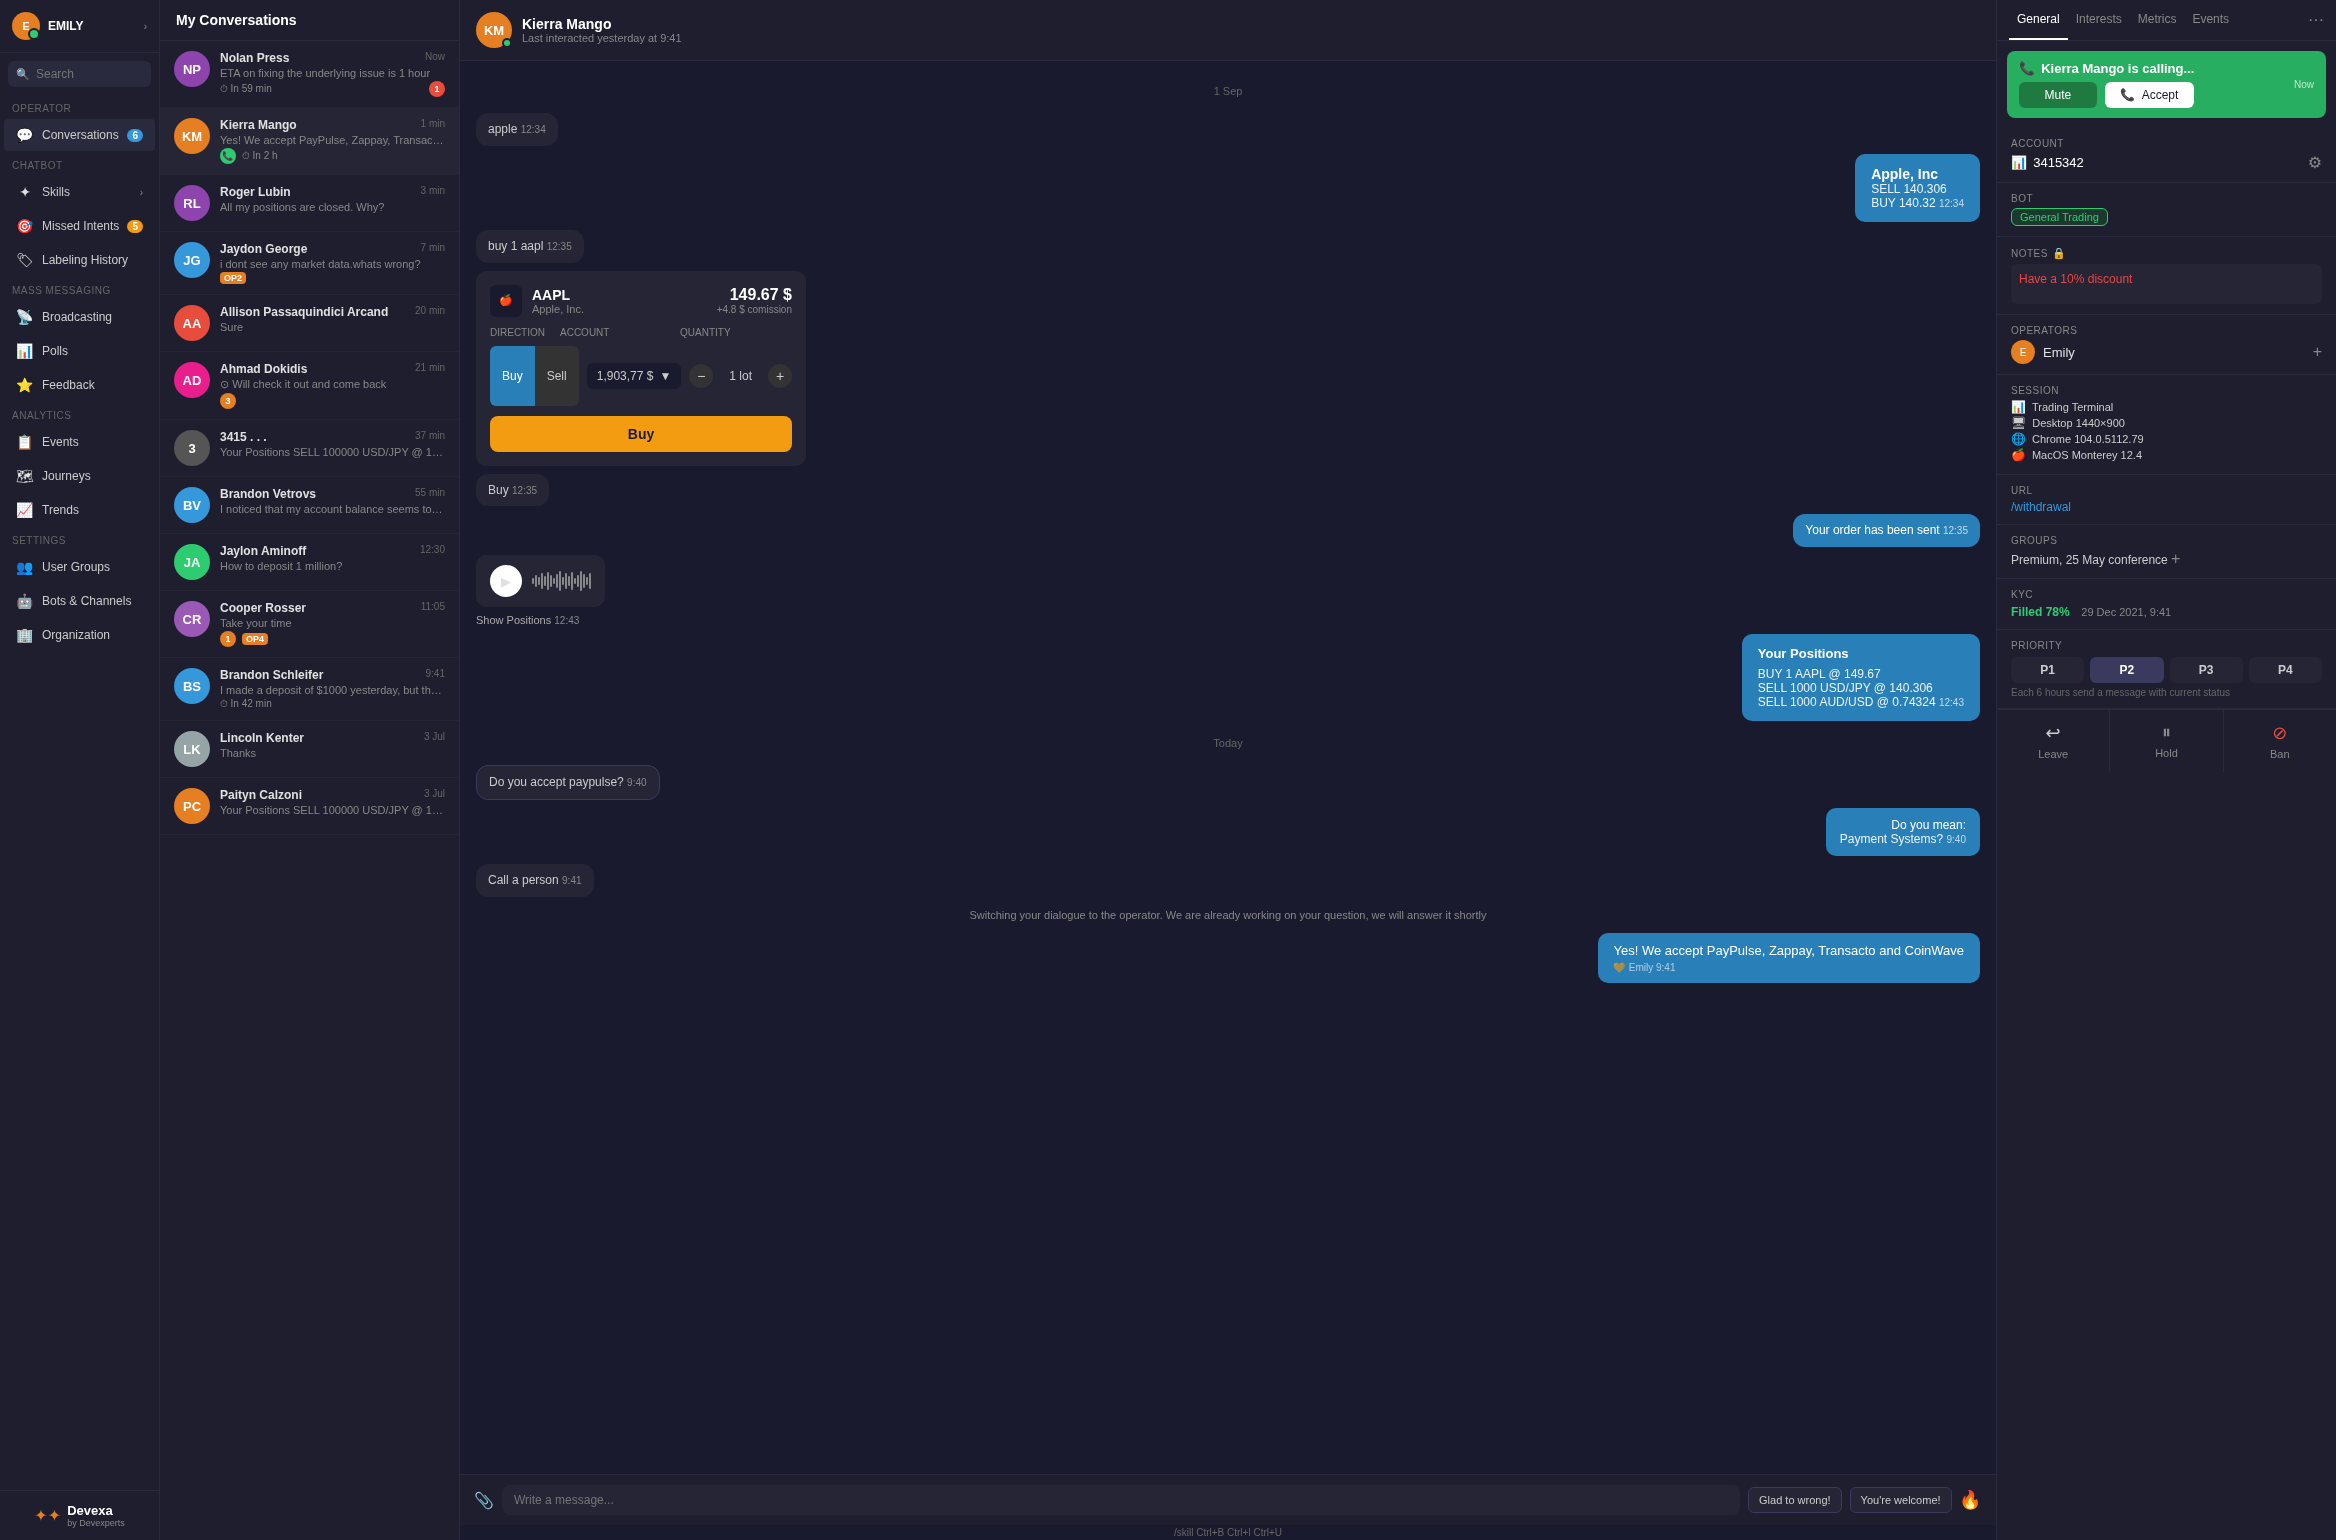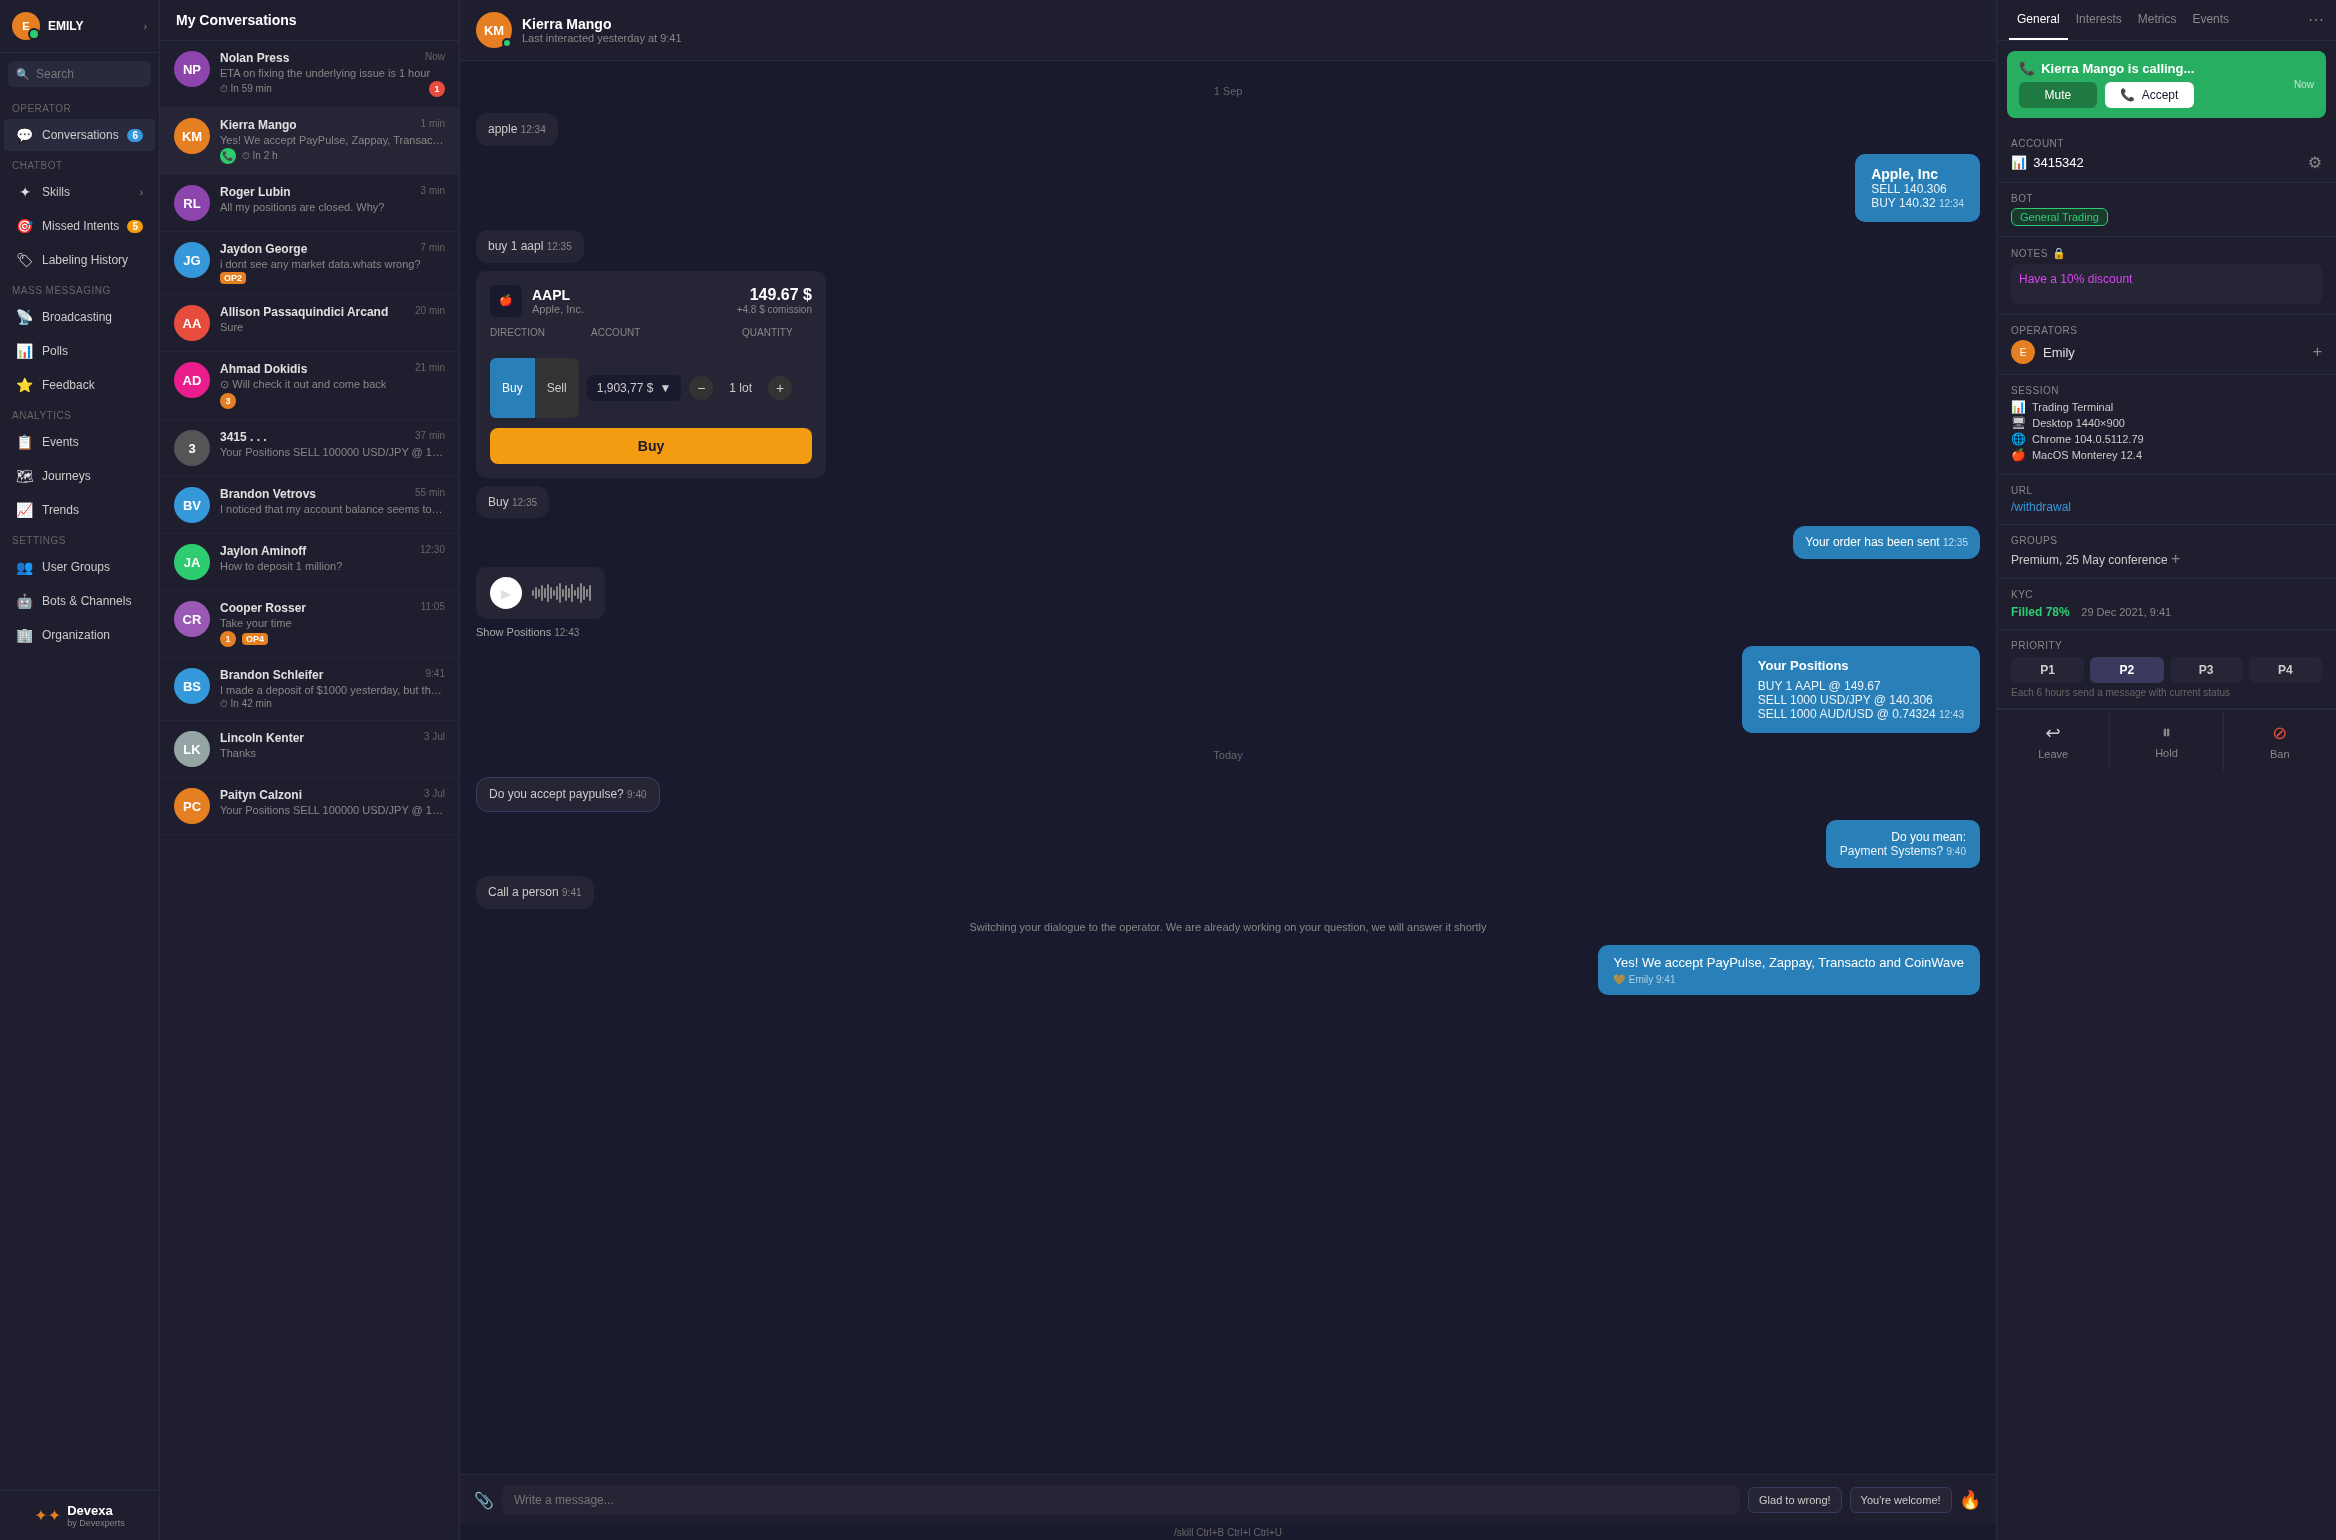--- a/index.html
+++ b/index.html
@@ -114,21 +114,21 @@
     #call-banner { background: #27ae60; margin: 10px; border-radius: 8px; padding: 10px 12px; display: flex; align-items: center; justify-content: space-between; }
     #call-banner-text { font-size: 13px; color: #fff; font-weight: 600; display: flex; align-items: center; gap: 6px; }
     #call-banner-time { font-size: 10px; color: rgba(255,255,255,0.7); }
     .call-actions { display: flex; gap: 8px; margin-top: 6px; }
     .btn-mute { background: #1e7a40; color: #fff; border: none; border-radius: 6px; padding: 6px 20px; cursor: pointer; font-size: 12px; flex: 1; }
     .btn-accept { background: #fff; color: #1a1a2e; border: none; border-radius: 6px; padding: 6px 16px; cursor: pointer; font-size: 12px; flex: 1; display: flex; align-items: center; justify-content: center; gap: 6px; }
     .right-section { padding: 10px 14px; border-bottom: 1px solid #2a2a3e; }
     .right-section-label { font-size: 10px; color: #888; text-transform: uppercase; letter-spacing: 0.5px; margin-bottom: 4px; display: flex; align-items: center; gap: 4px; }
     .right-section-value { font-size: 13px; color: #fff; display: flex; align-items: center; gap: 6px; }
     .bot-badge { background: #1a3a2e; border: 1px solid #2ecc71; color: #2ecc71; font-size: 11px; border-radius: 6px; padding: 2px 8px; display: inline-block; }
-    .notes-area { background: #252535; border-radius: 6px; padding: 8px; font-size: 12px; color: #d946ef; min-height: 40px; }
+    .notes-area { background: #252535; border-radius: 6px; padding: 8px; font-size: 12px; color: #ef4444; min-height: 40px; }
     .operator-item { display: flex; align-items: center; gap: 8px; }
     .op-avatar { width: 24px; height: 24px; border-radius: 50%; background: #e67e22; display: flex; align-items: center; justify-content: center; font-size: 10px; color: #fff; }
     .session-item { font-size: 11px; color: #ccc; display: flex; align-items: center; gap: 6px; margin: 2px 0; }
     .session-icon { font-size: 12px; }
     .url-val { color: #3498db; font-size: 12px; }
     .location-val { font-size: 12px; color: #ccc; display: flex; align-items: center; gap: 6px; }
     .location-time { font-size: 11px; color: #888; margin-left: 8px; }
     .channel-val { font-size: 12px; color: #3498db; display: flex; align-items: center; gap: 6px; }
     .groups-val { font-size: 12px; color: #ccc; }
     .add-icon { color: #888; font-size: 16px; cursor: pointer; margin-left: auto; }
@@ -425,21 +425,21 @@
           <div class="stock-logo">🍎</div>
           <div>
             <div class="stock-name">AAPL</div>
             <div class="stock-company">Apple, Inc.</div>
           </div>
           <div class="stock-price">
             <div class="stock-price-val">149.67 $</div>
             <div class="stock-commission">+4.8 $ comission</div>
           </div>
         </div>
-        <div style="display:flex; gap:31px; margin-bottom:20px;">
+        <div style="display:flex; gap:0; margin-bottom:8px;">
           <span class="stock-label">DIRECTION</span>
           <span class="stock-label" style="width:120px;">ACCOUNT</span>
           <span class="stock-label">QUANTITY</span>
         </div>
         <div class="stock-controls">
           <div class="btn-buy-sell">
             <button class="btn-buy">Buy</button>
             <button class="btn-sell">Sell</button>
           </div>
           <div class="stock-account-val">

